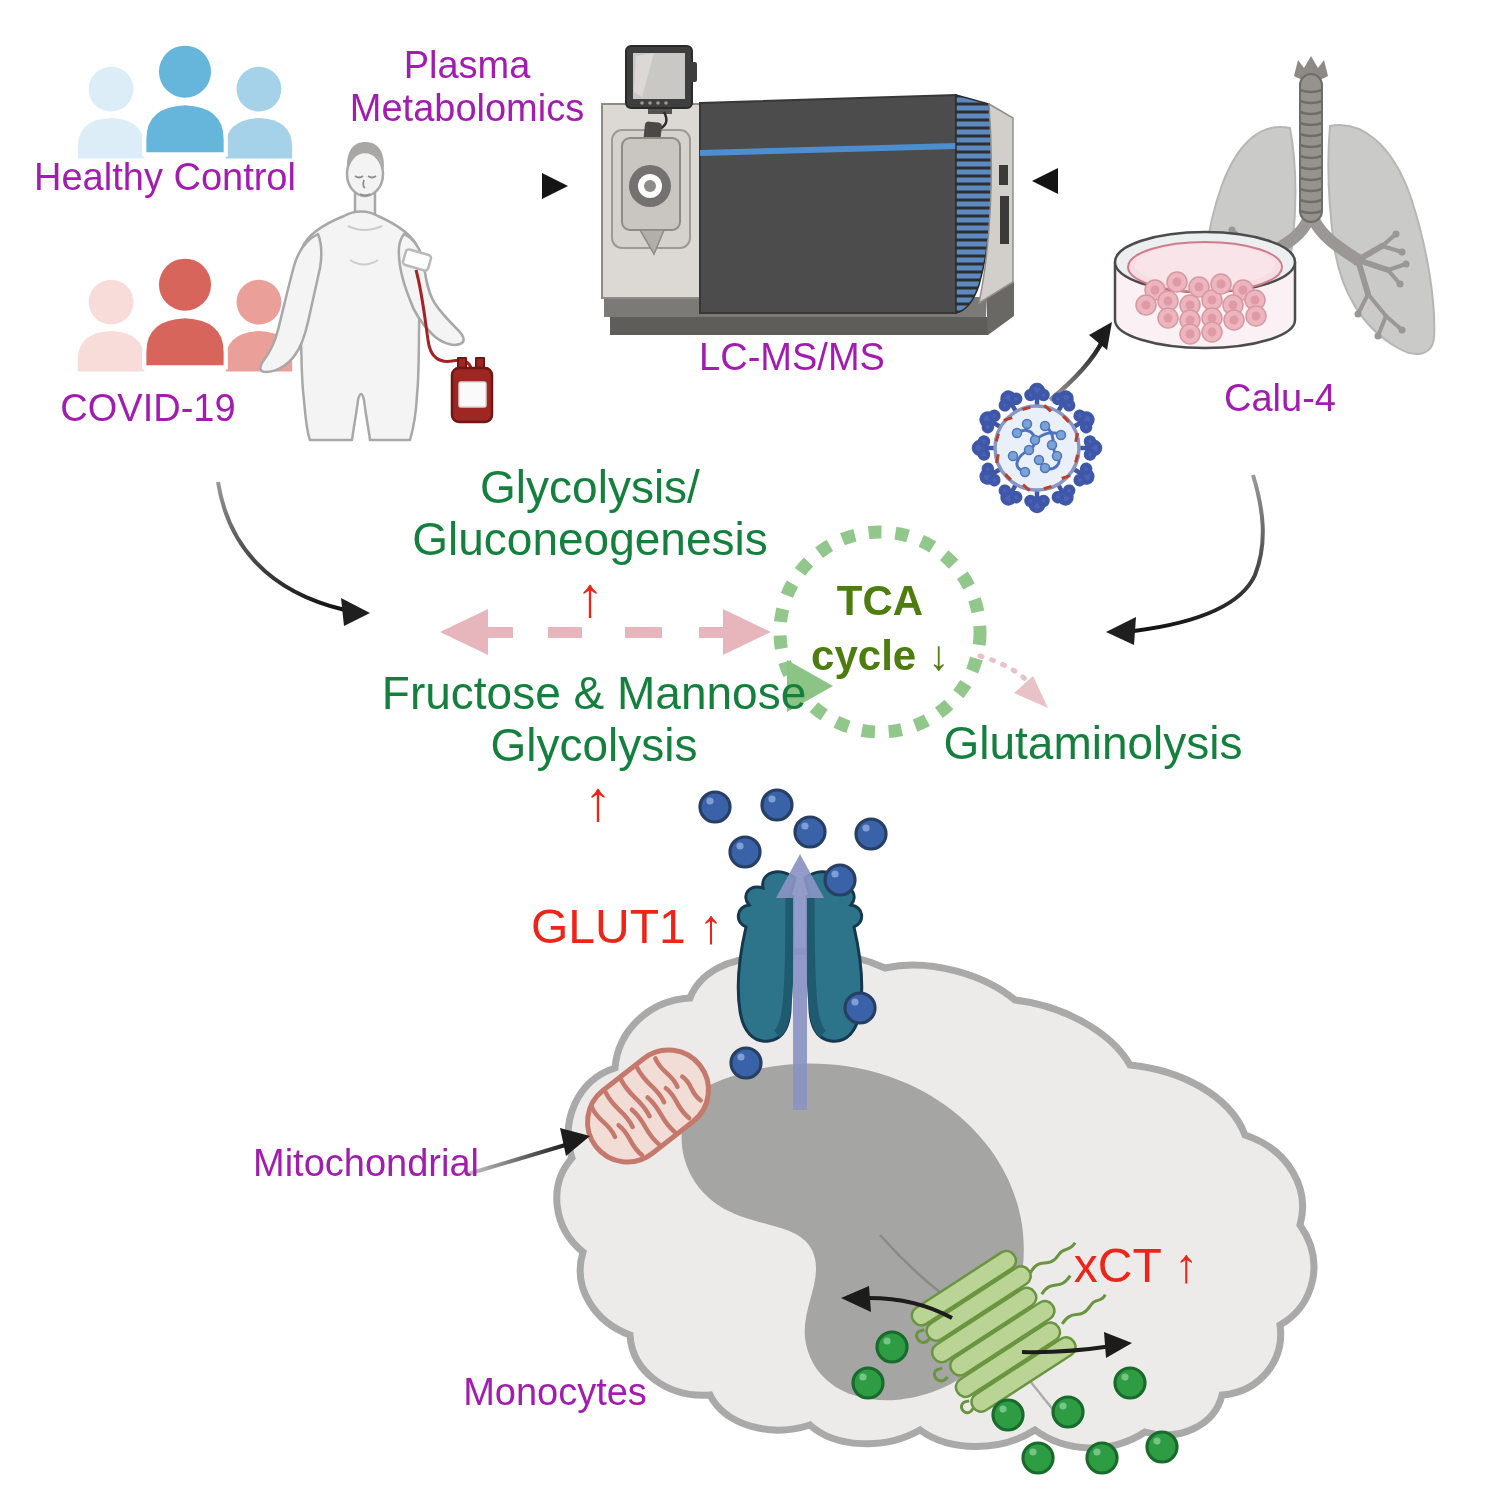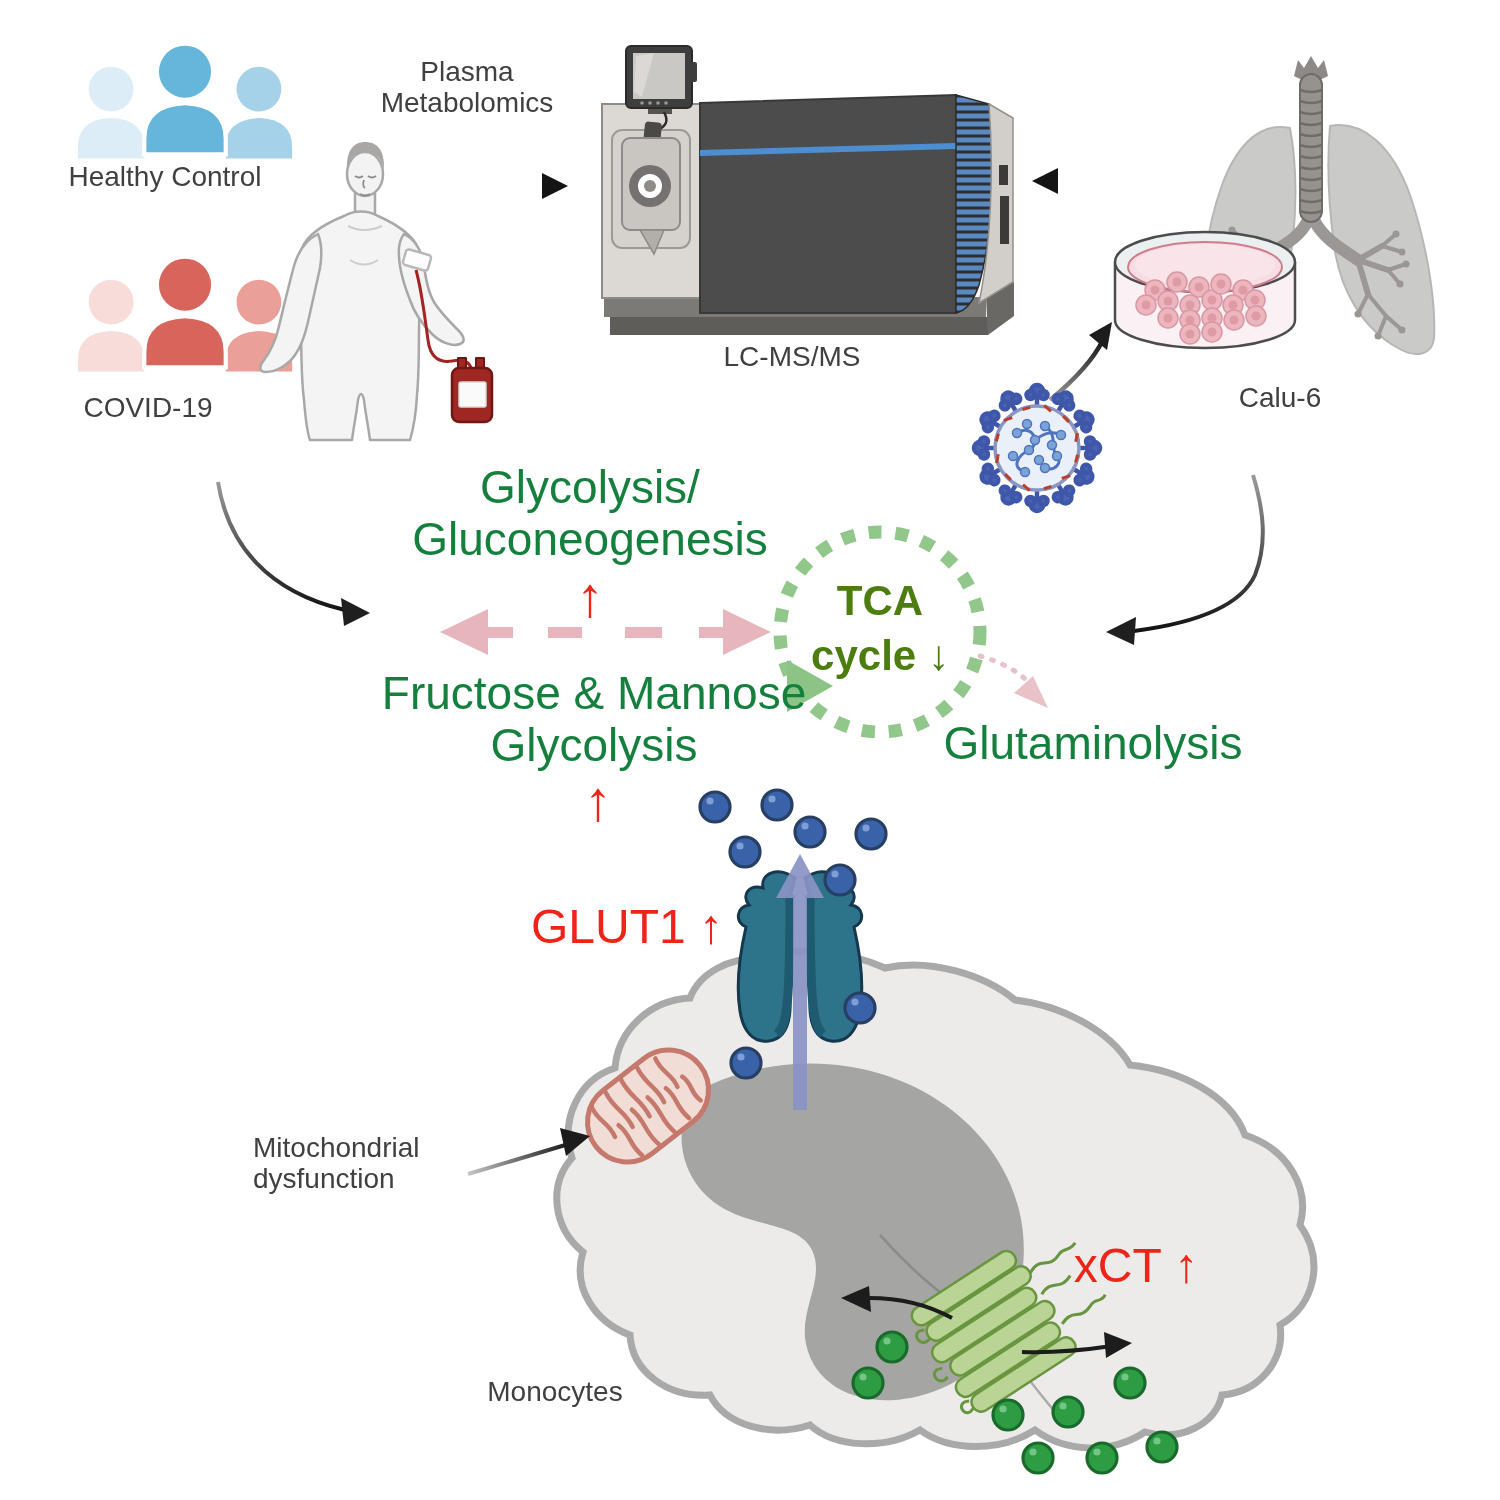--- a/index.html
+++ b/index.html
@@ -1,20 +1,20 @@
 <!DOCTYPE html>
 <html><head>
 <meta charset="utf-8">
 <style>
   html,body{margin:0;padding:0;background:#fff;}
   .canvas{position:relative;width:1500px;height:1500px;background:#ffffff;overflow:hidden;
           font-family:"Liberation Sans", sans-serif;}
   .art{position:absolute;left:0;top:0;width:1500px;height:1500px;}
   .lbl{position:absolute;transform:translate(-50%,-50%);text-align:center;white-space:nowrap;
-       color:#404040;font-size:28px;line-height:1.12;}
+       color:#a21caf;font-size:38px;line-height:1.12;}
   .lbl span{display:block;}
   .red{color:#15803d;font-size:46px;}
   .red-arrow{color:#ee2418;font-size:56px;font-weight:bold;line-height:1;}
   .red-bold{color:#ee2418;font-size:48px;font-weight:normal;}
   .green-bold{color:#4d7c0f;font-size:42px;font-weight:bold;line-height:1.3;}
   .left-align{transform:translate(0,-50%);text-align:left;}
 </style>
 </head>
 <body>
 
@@ -428,21 +428,21 @@
   </g>
 </svg>
 
 <div class="lbl" style="left:165px;top:177px;">Healthy Control</div>
 <div class="lbl" style="left:148px;top:408px;">COVID-19</div>
 <div class="lbl" style="left:467px;top:87px;">
   <span>Plasma</span>
   <span>Metabolomics</span>
 </div>
 <div class="lbl" style="left:792px;top:357px;">LC-MS/MS</div>
-<div class="lbl" style="left:1280px;top:398px;">Calu-6</div>
+<div class="lbl" style="left:1280px;top:398px;">Calu-4</div>
 
 <div class="lbl red" style="left:590px;top:514px;">
   <span>Glycolysis/</span>
   <span>Gluconeogenesis</span>
 </div>
 <div class="lbl red-arrow" style="left:590px;top:597px;">↑</div>
 <div class="lbl red" style="left:594px;top:720px;">
   <span>Fructose &amp; Mannose</span>
   <span>Glycolysis</span>
 </div>
@@ -452,16 +452,15 @@
   <span>TCA</span>
   <span>cycle ↓</span>
 </div>
 <div class="lbl red" style="left:1093px;top:744px;text-align:right;">Glutaminolysis</div>
 
 <div class="lbl red-bold" style="left:627px;top:927px;">GLUT1 ↑</div>
 <div class="lbl red-bold" style="left:1136px;top:1266px;">xCT ↑</div>
 
 <div class="lbl left-align" style="left:253px;top:1163px;">
   <span>Mitochondrial</span>
-  <span>dysfunction</span>
 </div>
 <div class="lbl" style="left:555px;top:1360px;margin-top:32px;">Monocytes</div>
 </div>
 
 </body></html>

